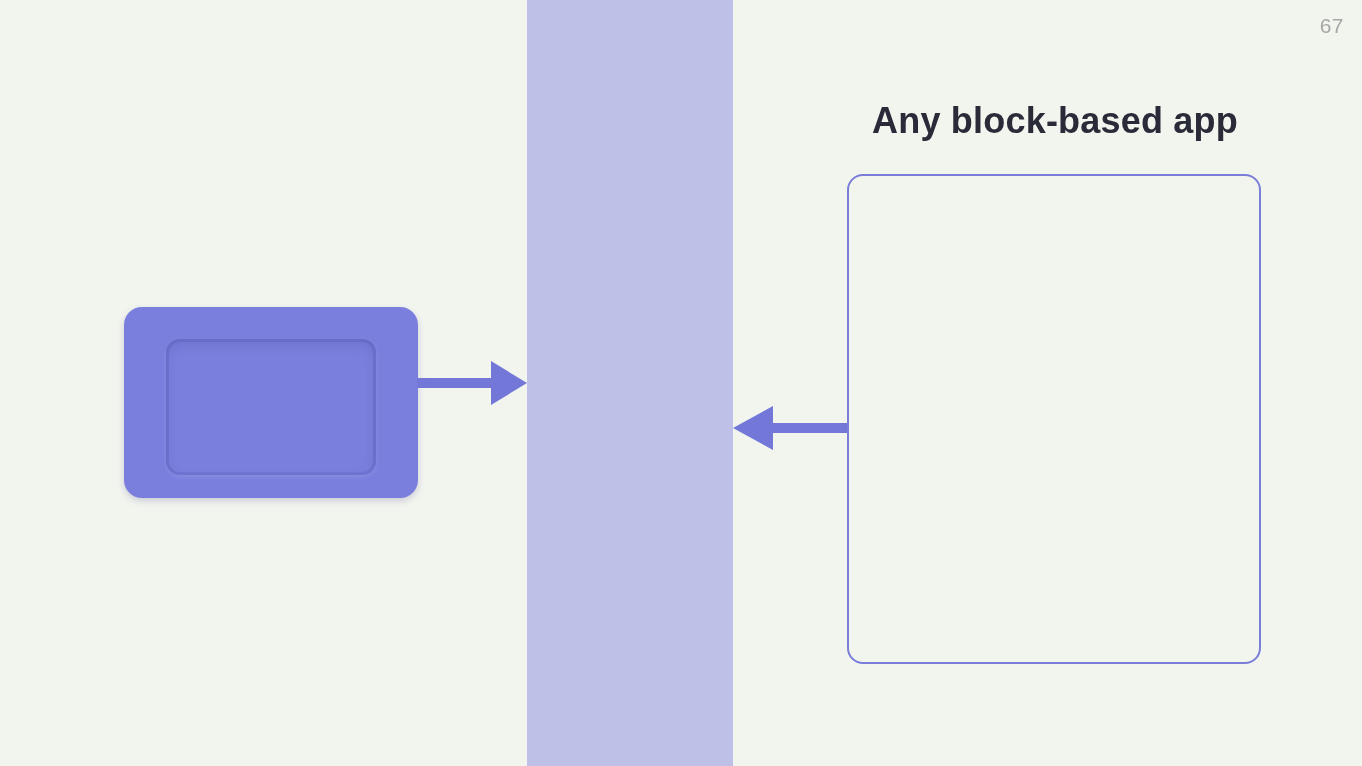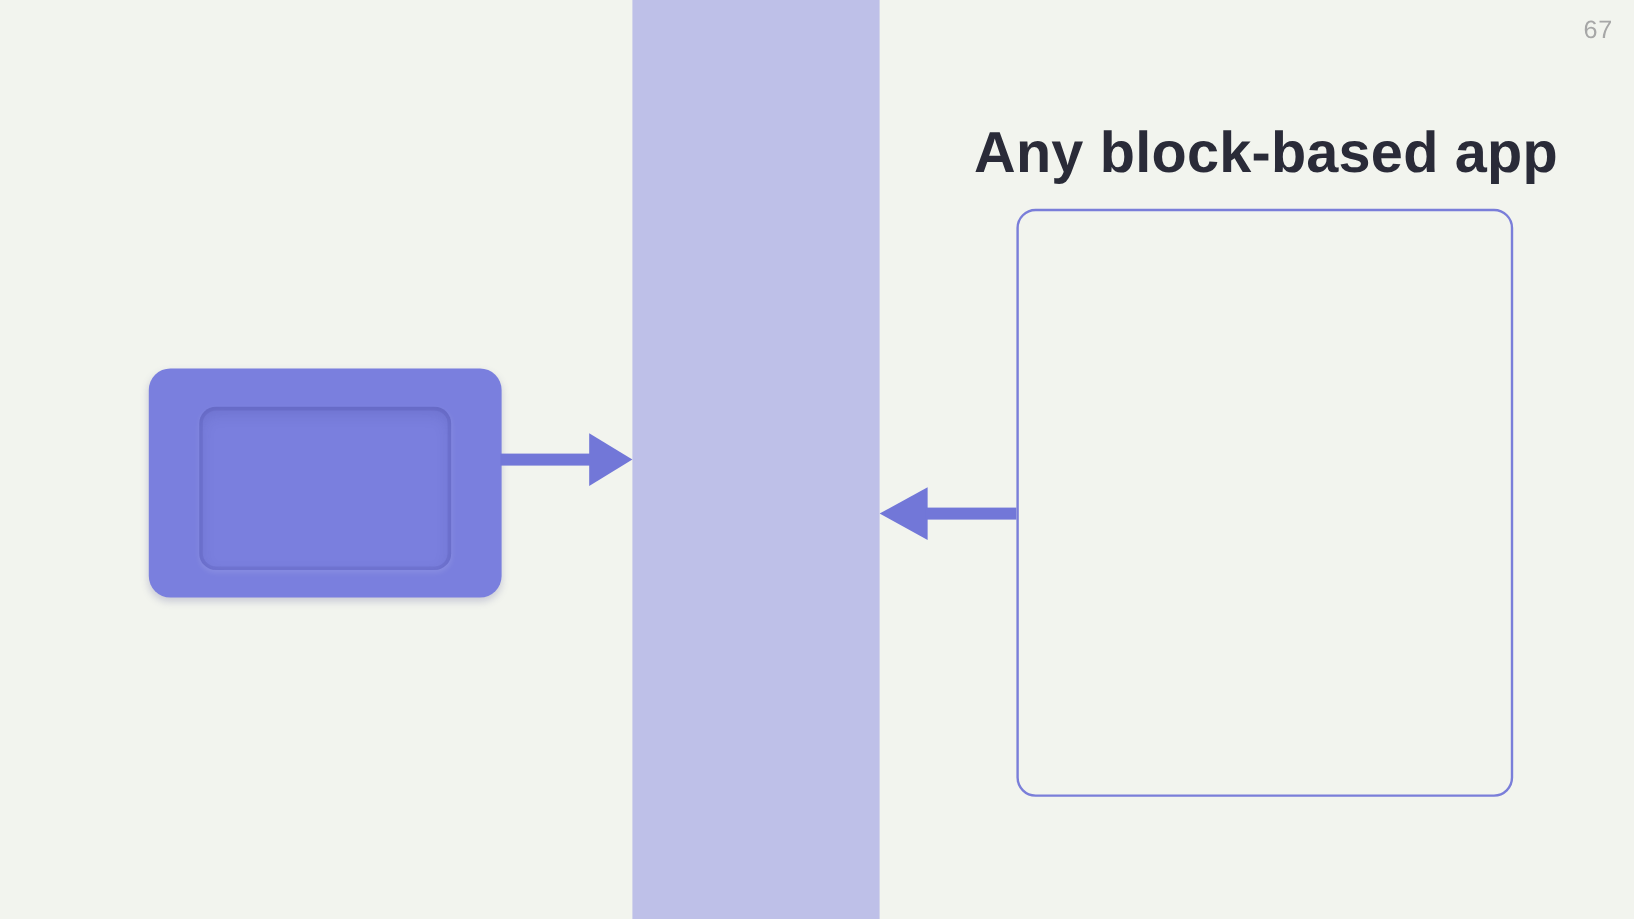--- a/index.html
+++ b/index.html
@@ -33,21 +33,21 @@
   .page-number {
     position: absolute;
     top: 14px; right: 18px;
     font-size: 21px;
     color: var(--page-number);
     letter-spacing: 0.5px;
   }
   .title {
     position: absolute;
     color: var(--title-text);
-    font-size: 48px;
+    font-size: 36px;
     font-weight: 600;
     letter-spacing: 0.2px;
     white-space: nowrap;
     transform: translateX(-50%);
   }
   .left-title { left: 271px; top: 236px; }
   .right-title { left: 1055px; top: 100px; }
   .block {
     position: absolute;
     left: 124px; top: 307px;

